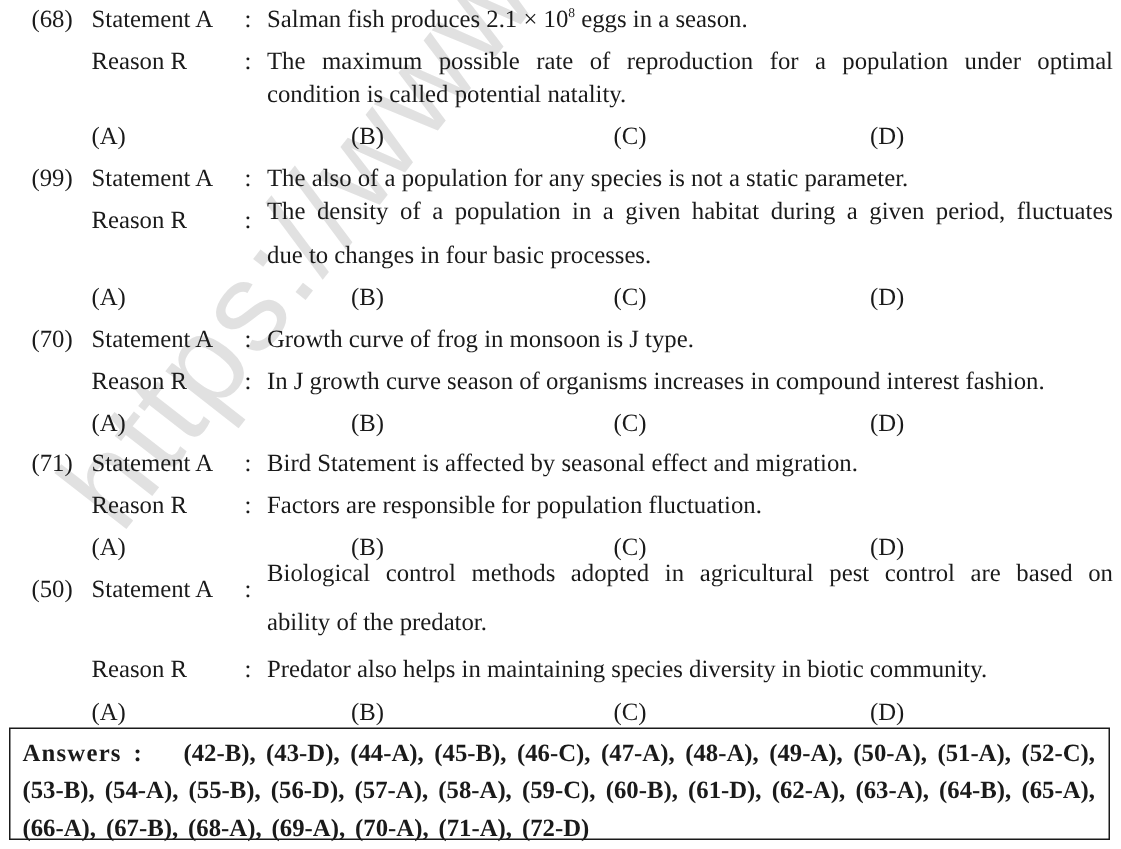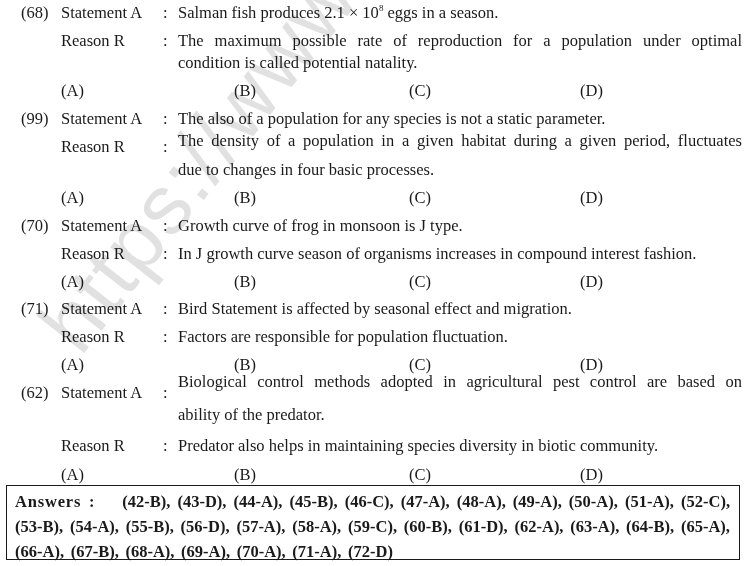--- a/index.html
+++ b/index.html
@@ -93,21 +93,21 @@
   <div class="abs lbl" style="top:327px">Reason R</div>
   <div class="abs colon" style="top:327px">:</div>
   <div class="abs txt" style="top:327px">Factors are responsible for population fluctuation.</div>
   <div class="abs o1" style="top:355px">(A)</div>
   <div class="abs o2" style="top:355px">(B)</div>
   <div class="abs o3" style="top:355px">(C)</div>
   <div class="abs o4" style="top:355px">(D)</div>
 </div>
 
 <div>
-  <div class="abs qnum" style="top:383px">(62)</div>
+  <div class="abs qnum" style="top:383px">(50)</div>
   <div class="abs lbl" style="top:383px">Statement A</div>
   <div class="abs colon" style="top:383px">:</div>
   <div class="abs txt justify" style="top:372px">Biological control methods adopted in agricultural pest control are based on</div>
   <div class="abs txt" style="top:405px">ability of the predator.</div>
   <div class="abs lbl" style="top:436px">Reason R</div>
   <div class="abs colon" style="top:436px">:</div>
   <div class="abs txt" style="top:436px">Predator also helps in maintaining species diversity in biotic community.</div>
   <div class="abs o1" style="top:465px">(A)</div>
   <div class="abs o2" style="top:465px">(B)</div>
   <div class="abs o3" style="top:465px">(C)</div>

